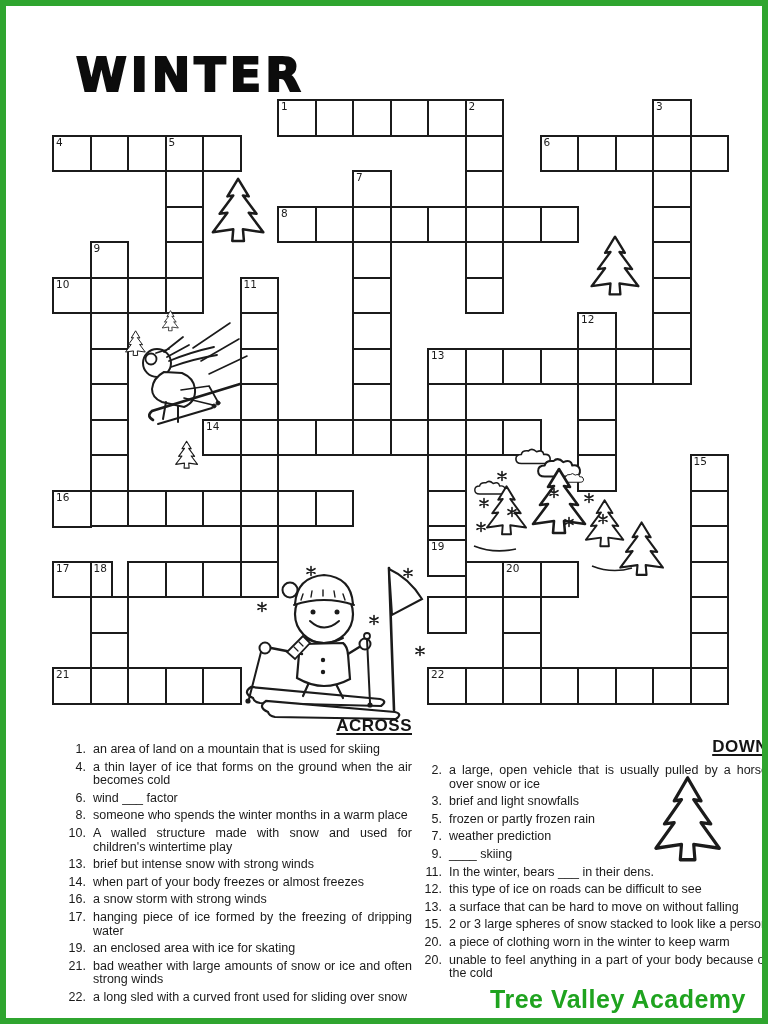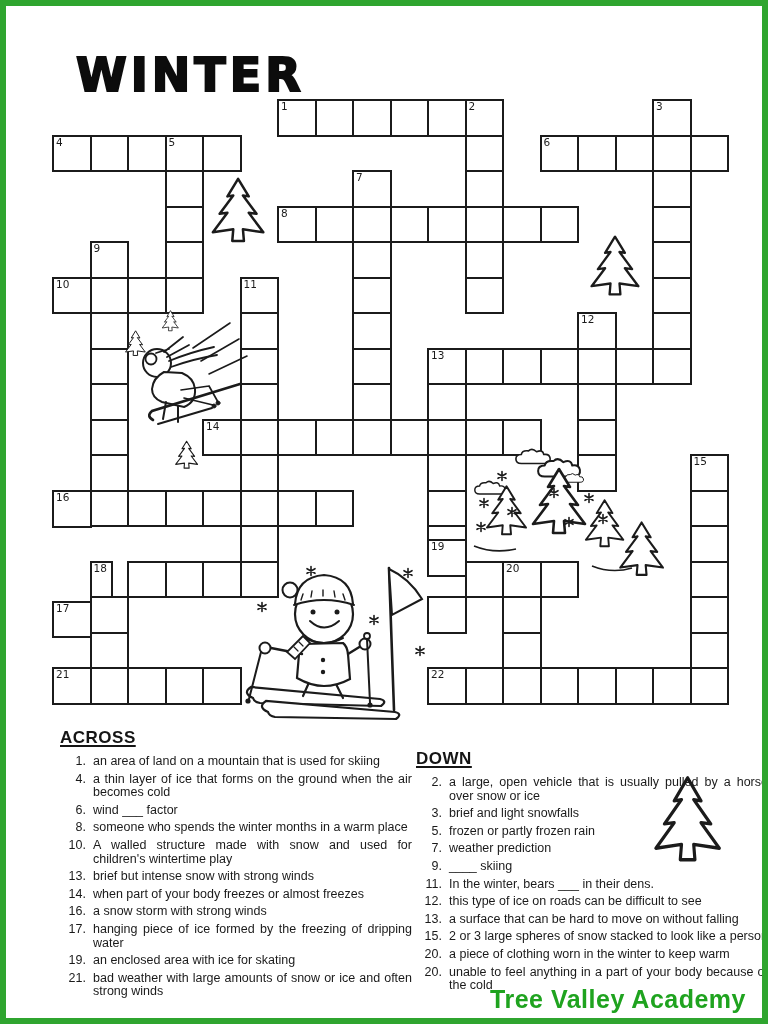--- a/index.html
+++ b/index.html
@@ -18,23 +18,24 @@
     position:absolute;box-sizing:border-box;background:#fff;
     border:2.4px solid #1b1b1b;
   }
   .cellnum{
     position:absolute;top:0px;left:2px;font-size:10.5px;line-height:11px;
     font-family:"DejaVu Sans",sans-serif;color:#1b1b1b;
   }
   #decor{position:absolute;left:0;top:0;pointer-events:none;}
   .clues{position:absolute;}
   .clues h2{
-    margin:12px 0 7px 0;font-size:17px;font-weight:bold;color:#151515;
+    margin:0 0 7px 0;font-size:17px;font-weight:bold;color:#151515;
     text-decoration:underline;text-decoration-thickness:2px;text-underline-offset:2px;
     letter-spacing:0.5px;
+    text-align:right;
   }
   .clue{display:flex;margin-bottom:4px;font-size:12.5px;line-height:13.6px;color:#1a1a1a;}
   .cnum{width:26px;min-width:26px;text-align:right;margin-right:7px;font-weight:bold;font-weight:normal;}
   .ctext{flex:1;text-align:justify;}
   #across{left:54px;top:710px;width:352px;}
   #down{left:410px;top:731px;width:352px;}
   #brand{
     position:absolute;right:16px;top:979px;font-size:25px;font-weight:bold;
     color:#1fa31f;letter-spacing:0.5px;
   }
@@ -175,21 +176,21 @@
       <div class="cell" style="left: 683.5px; top: 625.5px; width: 39.9px; height: 37.9px;"></div>
       <div class="cell" style="left: 683.5px; top: 661px; width: 39.9px; height: 37.9px;"></div>
       <div class="cell" style="left: 46px; top: 483.5px; width: 39.9px; height: 38px;">
         <span class="cellnum">16</span>
       </div>
       <div class="cell" style="left: 121px; top: 483.5px; width: 39.9px; height: 37.9px;"></div>
       <div class="cell" style="left: 158.5px; top: 483.5px; width: 39.9px; height: 37.9px;"></div>
       <div class="cell" style="left: 196px; top: 483.5px; width: 39.9px; height: 37.9px;"></div>
       <div class="cell" style="left: 271px; top: 483.5px; width: 39.9px; height: 37.9px;"></div>
       <div class="cell" style="left: 308.5px; top: 483.5px; width: 39.9px; height: 37.9px;"></div>
-      <div class="cell" style="left: 46px; top: 554.5px; width: 61px; height: 37.9px; margin-top: 40px;">
+      <div class="cell" style="left: 46px; top: 554.5px; width: 61px; height: 37.9px;">
         <span class="cellnum">17</span>
       </div>
       <div class="cell" style="left: 83.5px; top: 554.5px; width: 23px; height: 37.9px;">
         <span class="cellnum">18</span>
       </div>
       <div class="cell" style="left: 121px; top: 554.5px; width: 39.9px; height: 37.9px;"></div>
       <div class="cell" style="left: 158.5px; top: 554.5px; width: 39.9px; height: 37.9px;"></div>
       <div class="cell" style="left: 196px; top: 554.5px; width: 39.9px; height: 37.9px;"></div>
       <div class="cell" style="left: 83.5px; top: 590px; width: 39.9px; height: 37.9px;"></div>
       <div class="cell" style="left: 83.5px; top: 625.5px; width: 39.9px; height: 37.9px;"></div>
@@ -355,20 +356,24 @@
           <span class="ctext">hanging piece of ice formed by the freezing of dripping water</span>
         </div>
         <div class="clue">
           <span class="cnum">19.</span>
           <span class="ctext">an enclosed area with ice for skating</span>
         </div>
         <div class="clue">
           <span class="cnum">21.</span>
           <span class="ctext">bad weather with large amounts of snow or ice and often strong winds</span>
         </div>
+        <div class="clue">
+          <span class="cnum">22.</span>
+          <span class="ctext">a long sled with a curved front used for sliding over snow</span>
+        </div>
       </div>
   </section>
 
   <section id="down" class="clues">
     <h2>DOWN</h2>
     <div id="down-list">
         <div class="clue">
           <span class="cnum">2.</span>
           <span class="ctext">a large, open vehicle that is usually pulled by a horse over snow or ice</span>
         </div>

